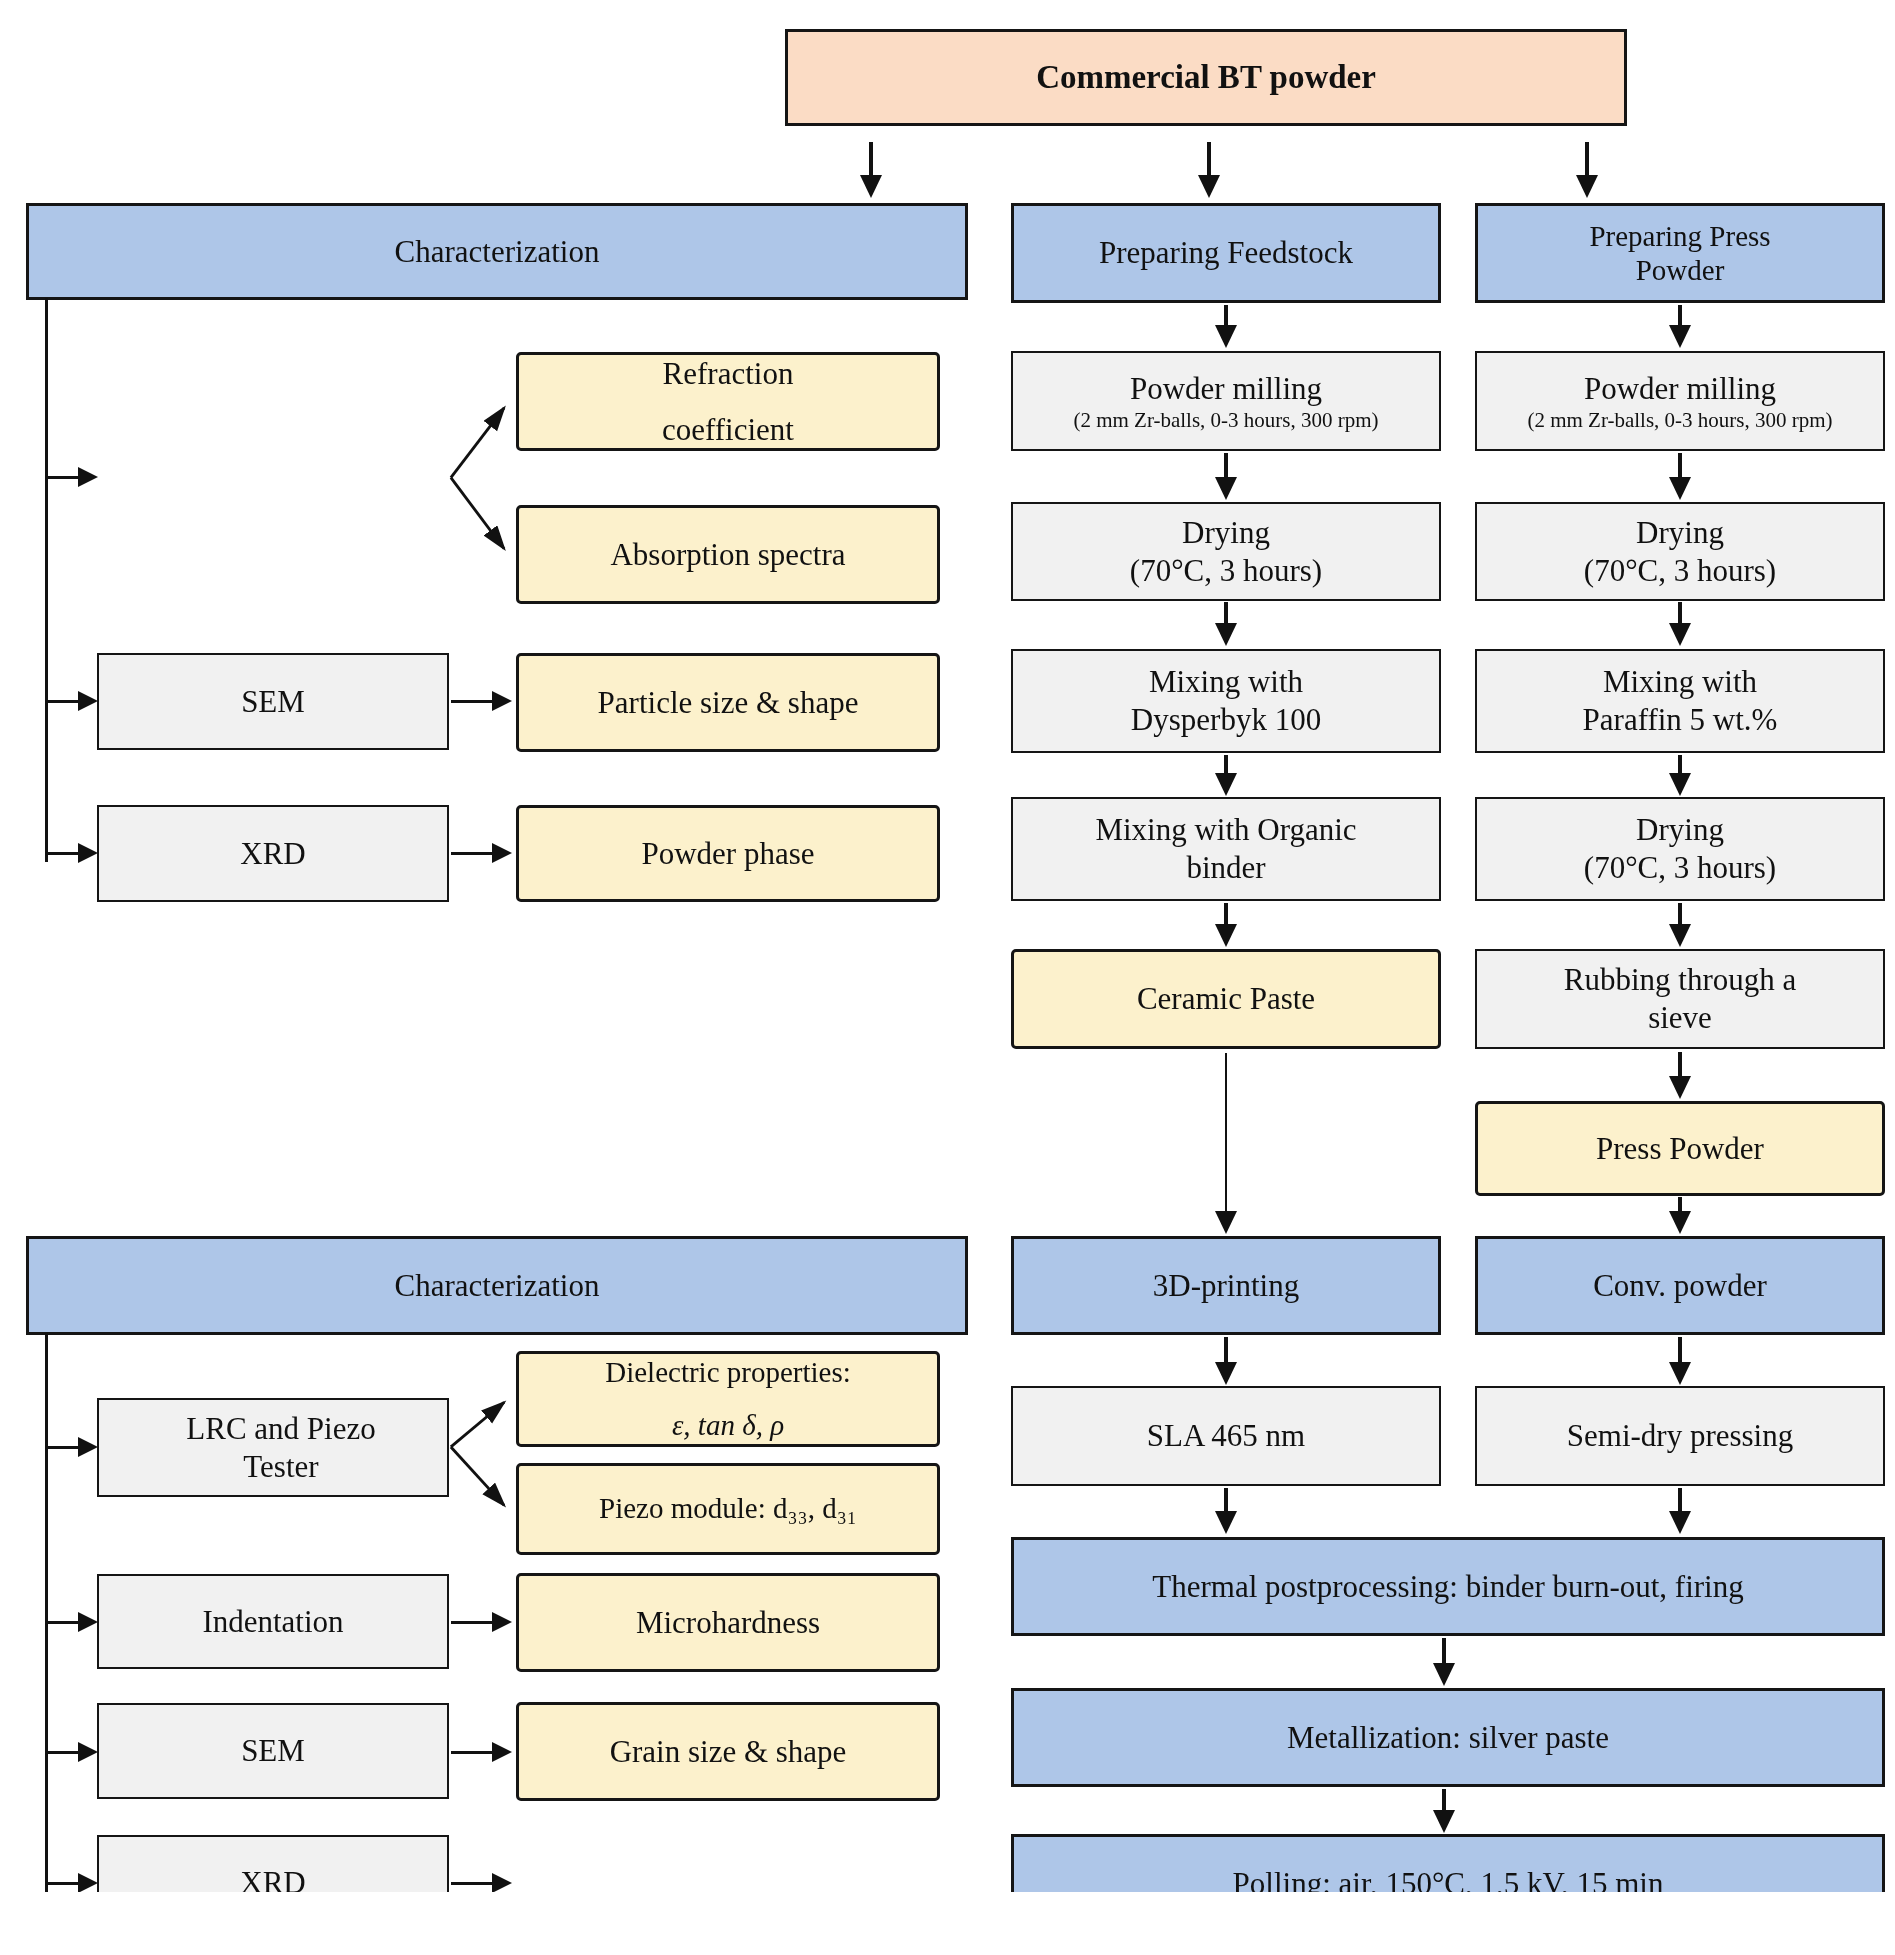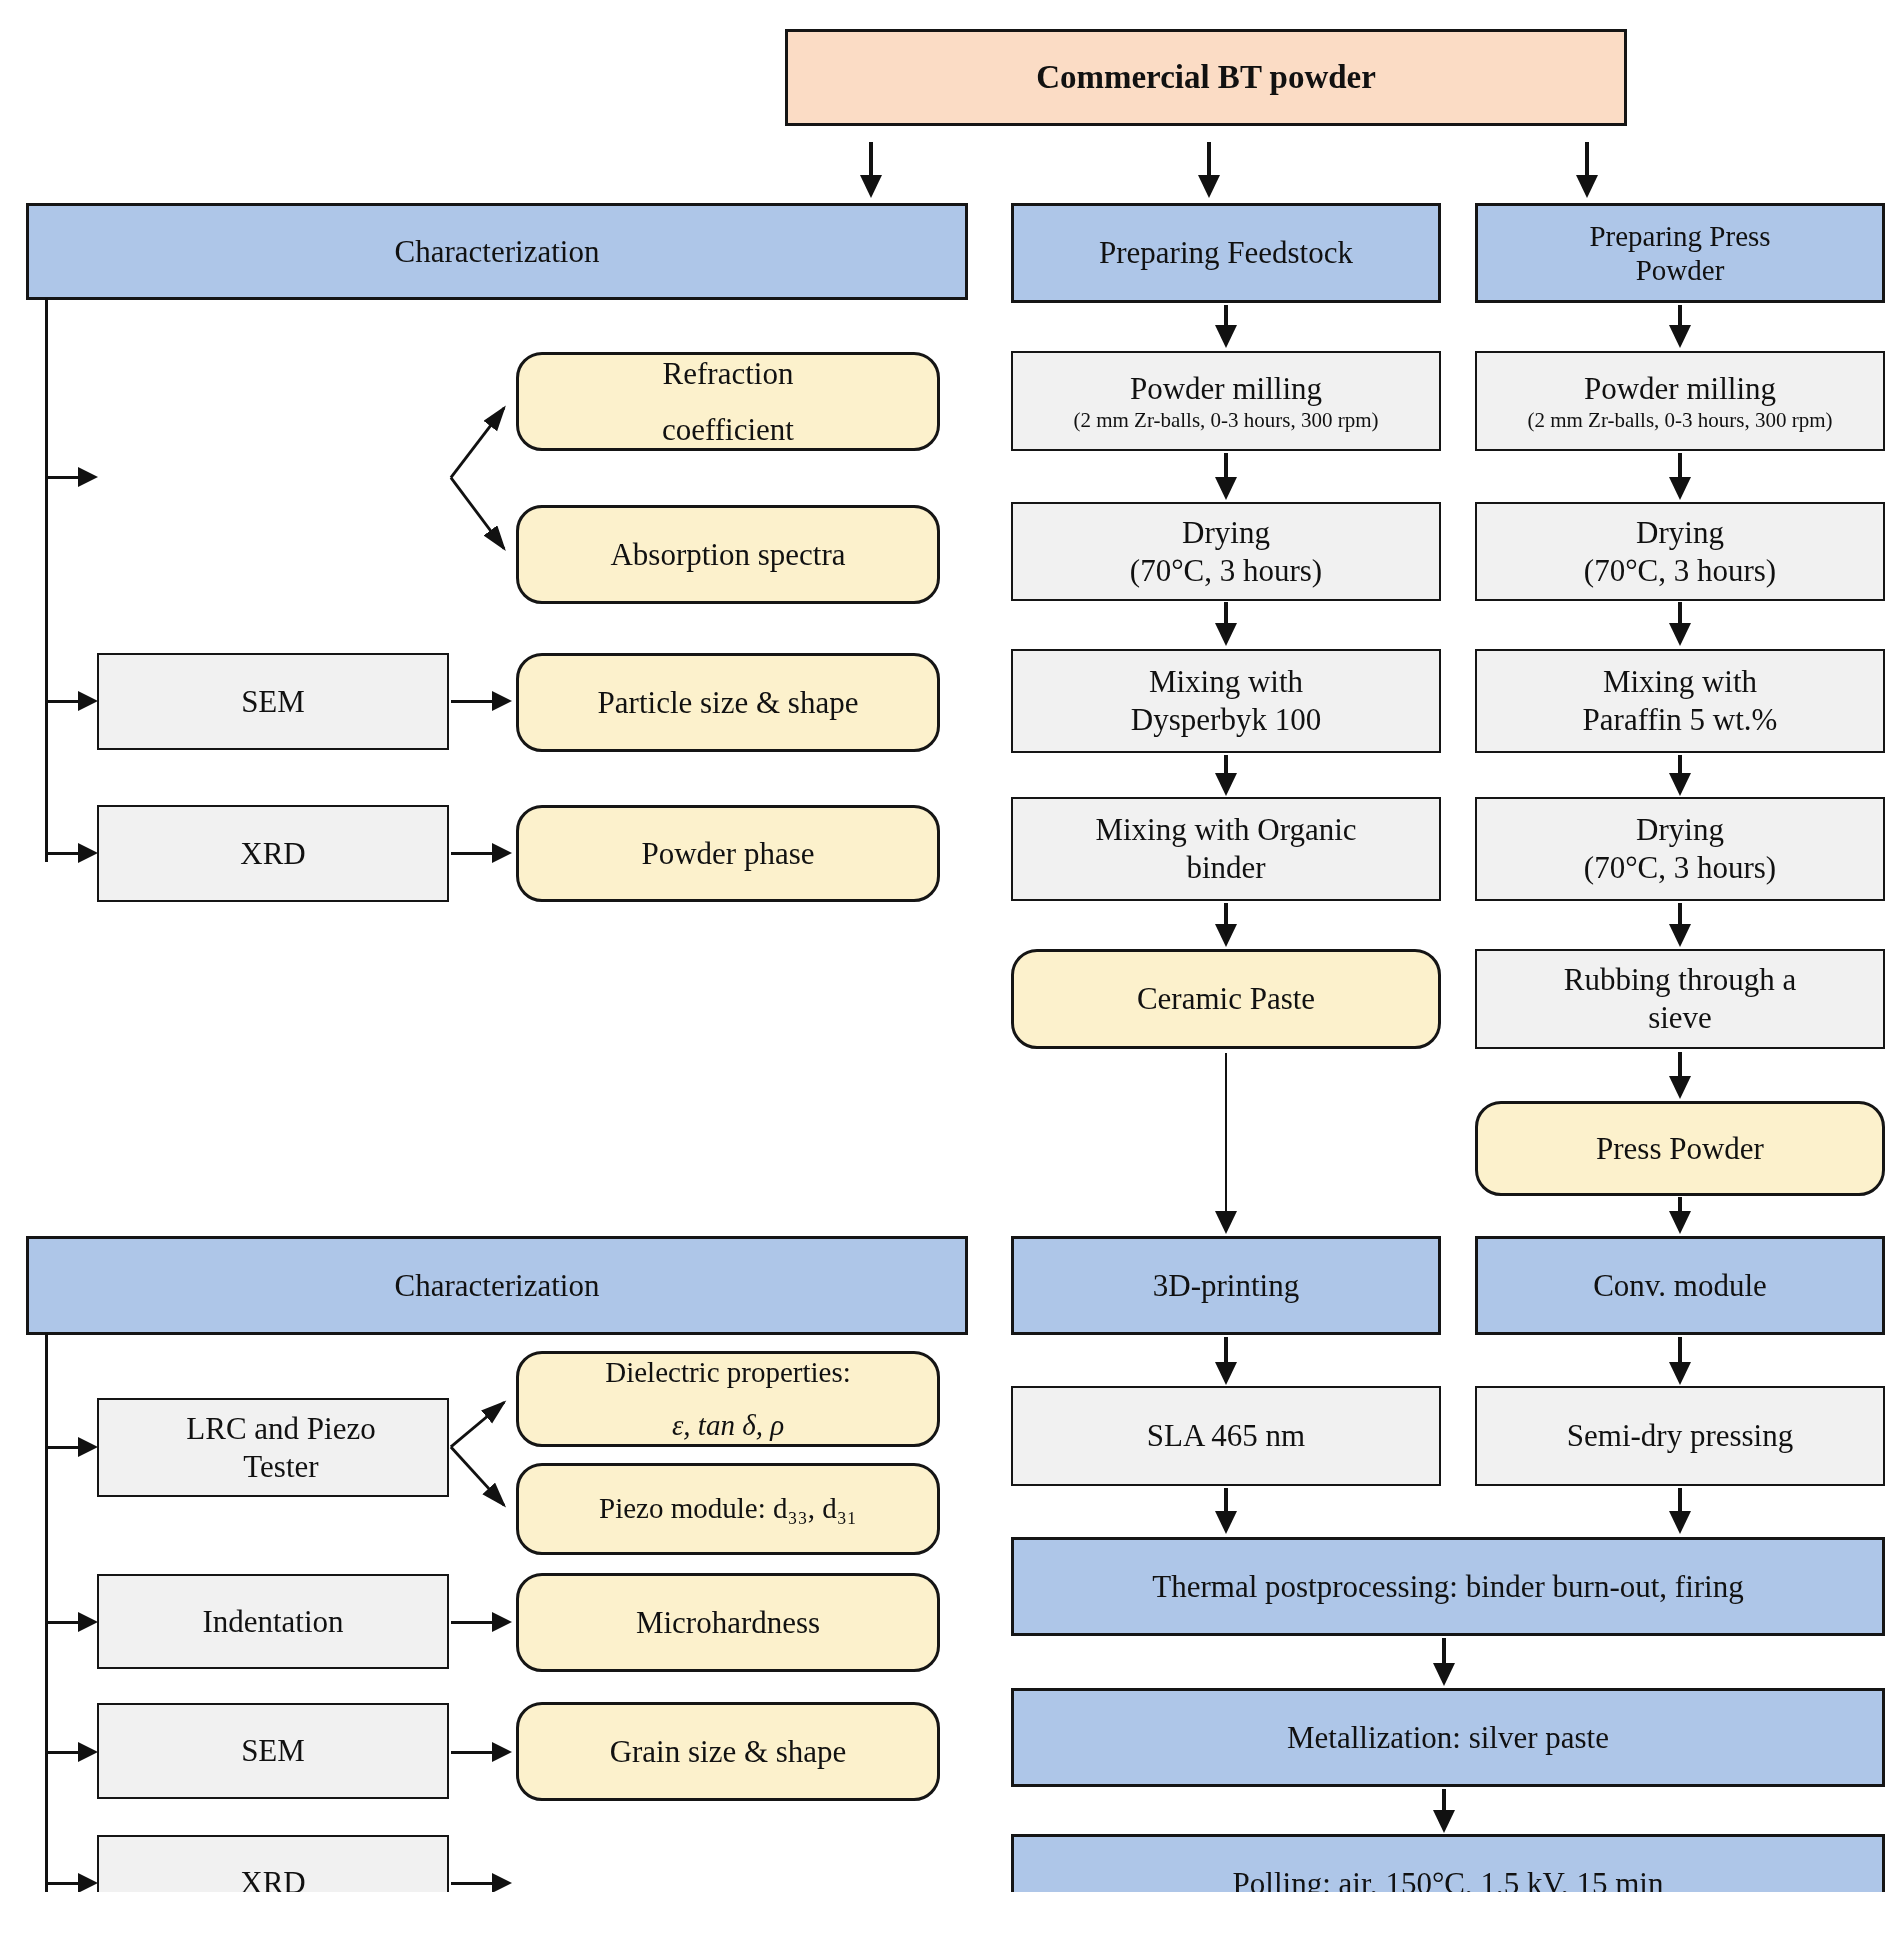--- a/index.html
+++ b/index.html
@@ -3,21 +3,21 @@
 <meta charset="utf-8">
 <style>
   html,body{margin:0;padding:0;background:#ffffff;}
   body{font-family:"Liberation Serif","DejaVu Serif",serif;color:#111;}
   #canvas{position:relative;width:1895px;height:1892px;background:#fff;overflow:hidden;}
 
   .box{position:absolute;display:flex;flex-direction:column;align-items:center;justify-content:center;
        text-align:center;border:3.4px solid #151515;box-sizing:border-box;font-size:31px;line-height:1.22;}
   .blue{background:#aec6e8;}
   .gray{background:#f1f1f1;border-width:2.9px;}
-  .yellow{background:#fcf1cc;border-radius:26px;border-width:3.4px;gap:18px;}
+  .yellow{background:#fcf1cc;border-radius:5px;border-width:3.4px;gap:18px;}
   .peach{background:#fbdcc5;}
   .bold{font-weight:bold;font-size:33px;}
   .sub{font-size:21px;line-height:1.15;}
   .it{font-style:italic;}
 
   
   .arr-d{position:absolute;width:22px;}
   .arr-d::before{content:'';position:absolute;left:calc(50% - 1.7px);top:0;bottom:20.6px;width:3.4px;background:#111;}
   .arr-d::after{content:'';position:absolute;left:0;bottom:0;width:0;height:0;
     border-left:11px solid transparent;border-right:11px solid transparent;border-top:23px solid #111;}
@@ -159,21 +159,21 @@
     <span>sieve</span>
   </div>
 
   <div class="arr-d" style="left:1669px;top:1052px;height:47px;"></div>
   <div class="box yellow" style="left:1475px;top:1101px;width:410px;height:95px;">
     <span>Press Powder</span>
   </div>
 
   <div class="arr-d" style="left:1669px;top:1197px;height:37px;"></div>
   <div class="box blue" style="left:1475px;top:1236px;width:410px;height:99px;">
-    <span>Conv. module</span>
+    <span>Conv. powder</span>
   </div>
 
   <div class="arr-d" style="left:1669px;top:1337px;height:48px;"></div>
   <div class="box gray" style="left:1475px;top:1386px;width:410px;height:100px;">
     <span>Semi-dry pressing</span>
   </div>
   <div class="arr-d" style="left:1669px;top:1488px;height:46px;"></div>
 
   <div class="box blue" style="left:1011px;top:1537px;width:874px;height:99px;">
     <span>Thermal postprocessing: binder burn-out, firing</span>

